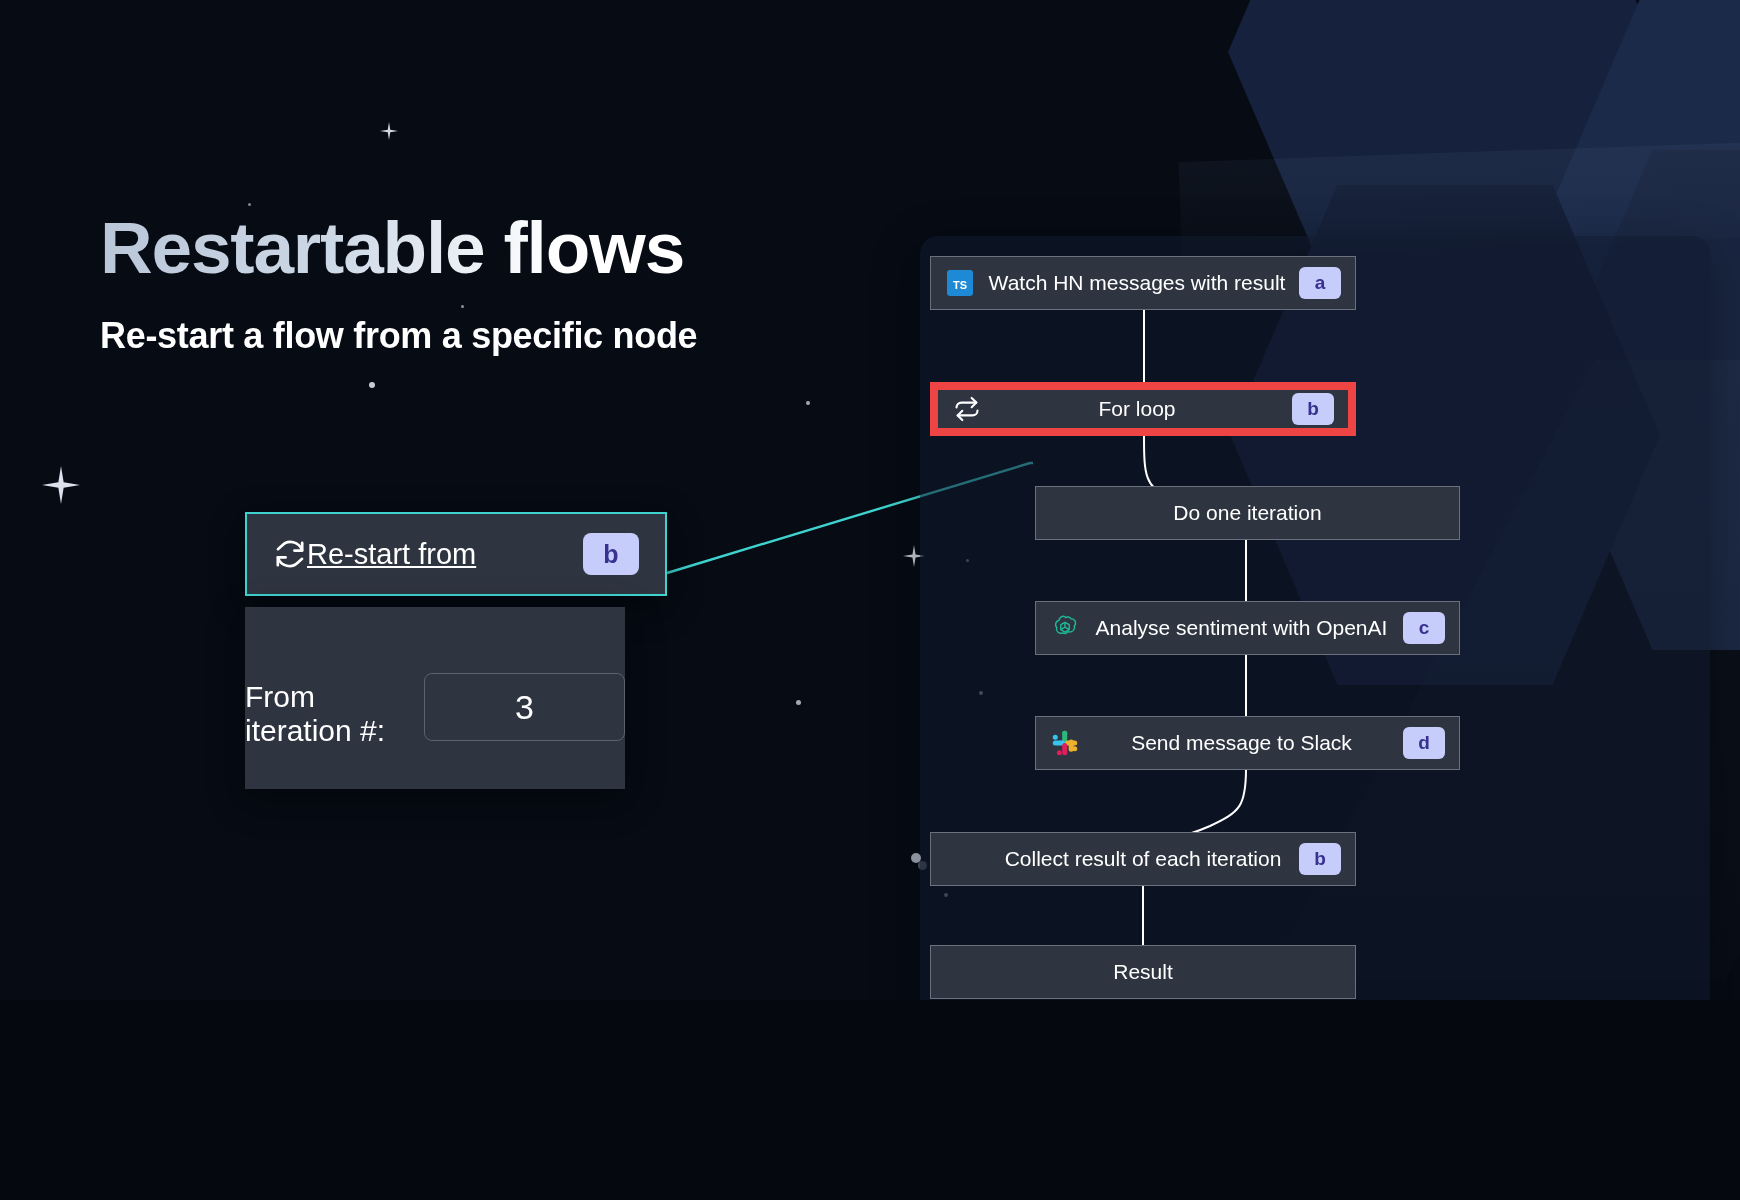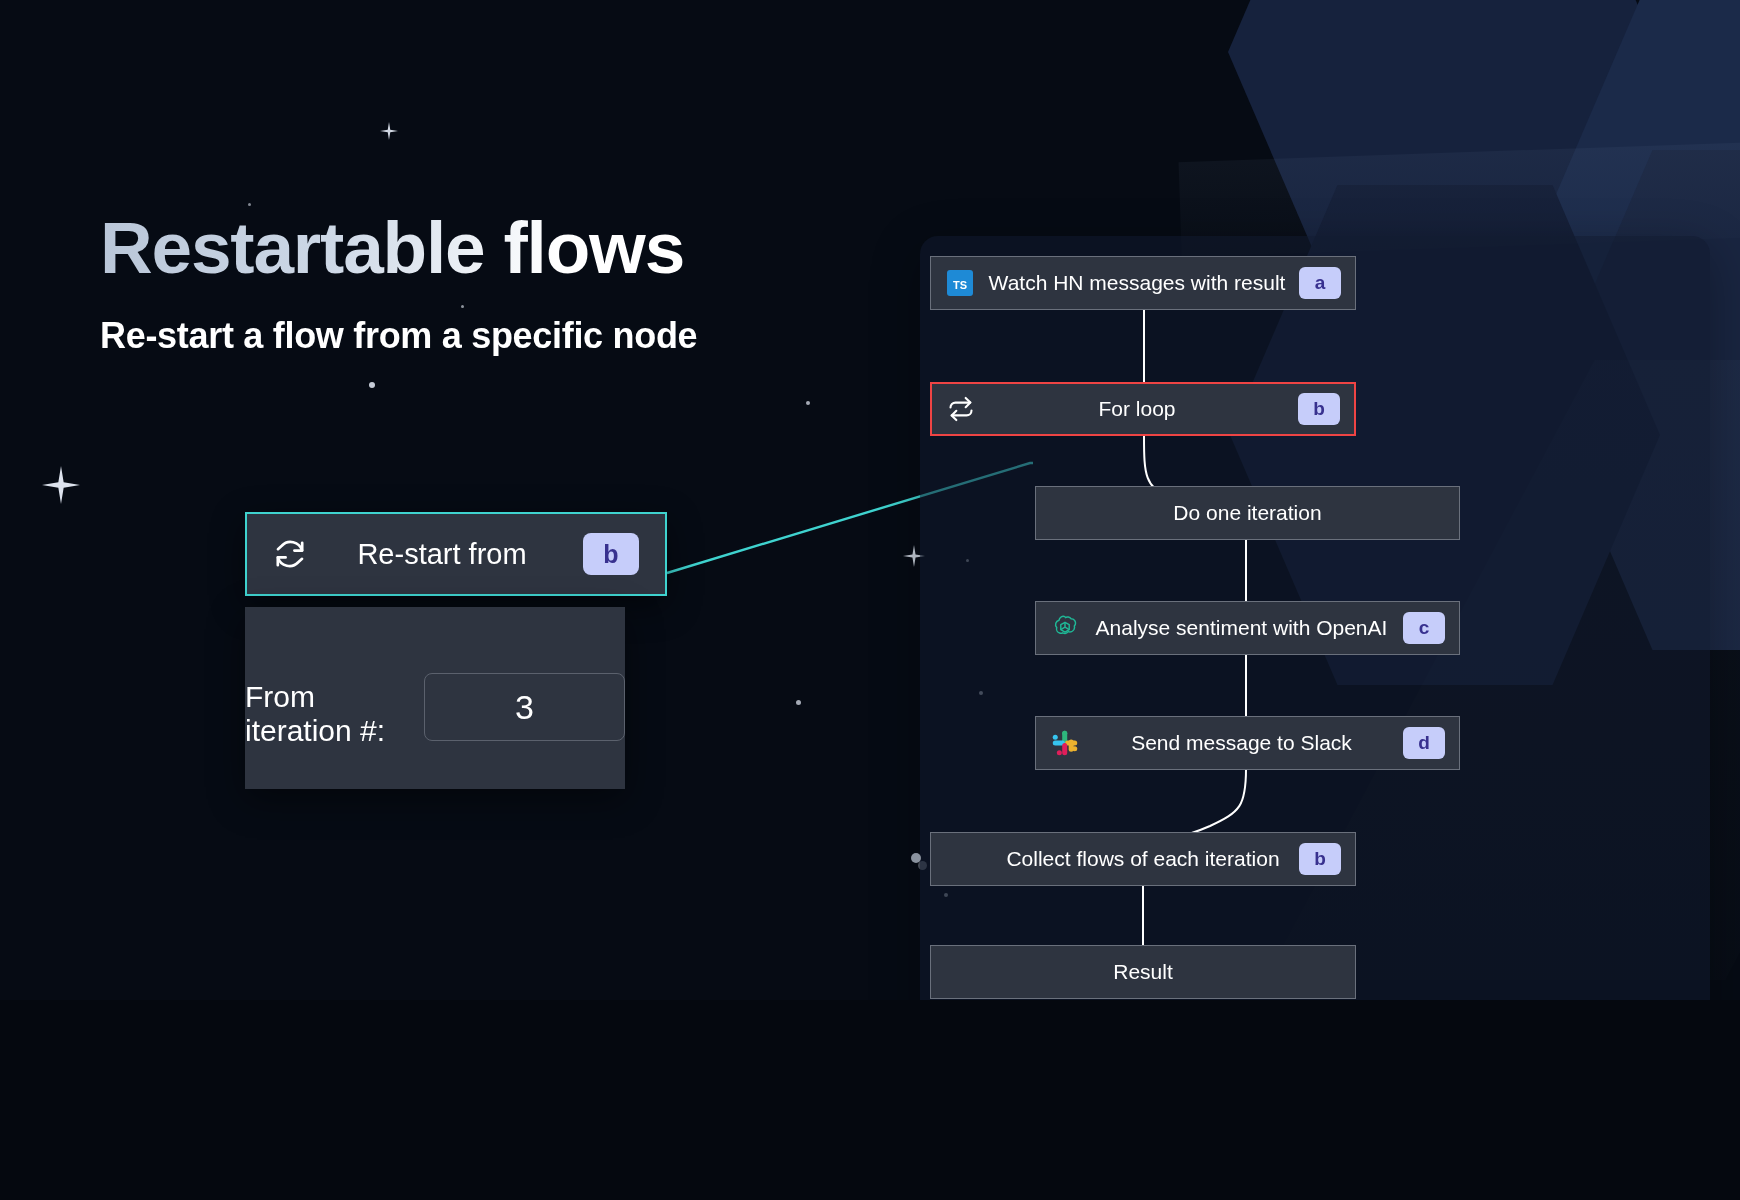--- a/index.html
+++ b/index.html
@@ -88,24 +88,24 @@
     background: #2e3440;
     border: 2px solid #3fd3cf;
     display: flex;
     align-items: center;
     padding: 0 26px;
     box-shadow: 0 10px 34px rgba(0,0,0,0.45);
   }
   #restart-card .rs-icon { width: 34px; height: 34px; flex: 0 0 auto; color: #ffffff; }
   #restart-card .rs-label {
     flex: 1;
-    text-align: center;
     font-size: 29px;
     color: #ffffff;
     padding-right: 6px;
+    text-decoration: underline;
   }
   .badge {
     background: #c6cdfa;
     color: #38318f;
     font-weight: bold;
     border-radius: 6px;
     display: flex;
     align-items: center;
     justify-content: center;
   }
@@ -171,21 +171,21 @@
   }
   .node .node-icon { width: 30px; height: 30px; flex: 0 0 auto; display: flex; align-items: center; justify-content: center; }
   .node .node-label {
     flex: 1;
     text-align: center;
     font-size: 21px;
     color: #ffffff;
     white-space: nowrap;
   }
   .node .badge { width: 42px; height: 32px; font-size: 19px; flex: 0 0 auto; }
-  .node.loop { border: 2px solid #ef4444; justify-content: flex-end; }
+  .node.loop { border: 8px solid #ef4444; justify-content: flex-end; }
   .node .spacer { width: 42px; flex: 0 0 auto; }
 
   .edge { position: absolute; z-index: 1; }
   .edge-line { position: absolute; width: 2px; background: #ffffff; z-index: 1; }
   .dot-marker { position: absolute; width: 10px; height: 10px; border-radius: 50%; background: #8a929e; z-index: 4; }
 </style>
 </head>
 <body>
 
 <div id="stage">
@@ -323,21 +323,21 @@
               <rect x="5.0" y="18.2" width="4.3" height="4.3" rx="2.15" fill="#e01e5a"></rect>
             </g>
           </svg>
         </span>
         <span class="node-label">Send message to Slack</span>
         <span class="badge">d</span>
       </div>
 
       <div class="node" style="left:10px; top:596px; width:426px;">
         <span class="spacer"></span>
-        <span class="node-label">Collect flows of each iteration</span>
+        <span class="node-label">Collect result of each iteration</span>
         <span class="badge">b</span>
       </div>
 
       <div class="node" style="left:10px; top:709px; width:426px;">
         <span class="node-label">Result</span>
       </div>
 
     </div>
   </div>
 

